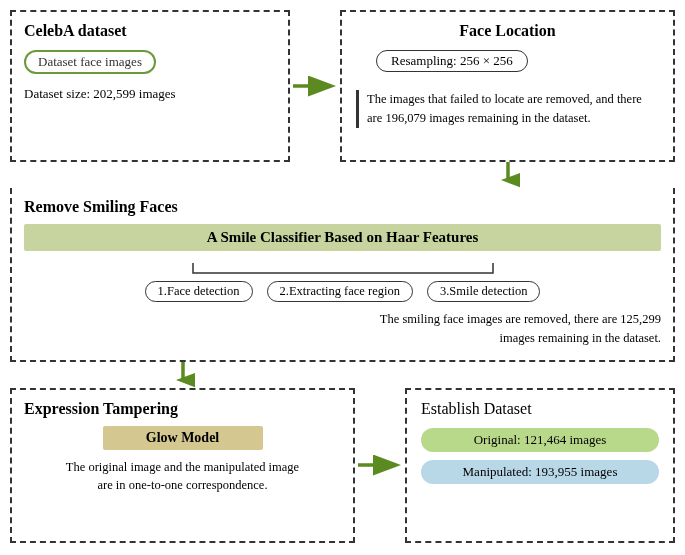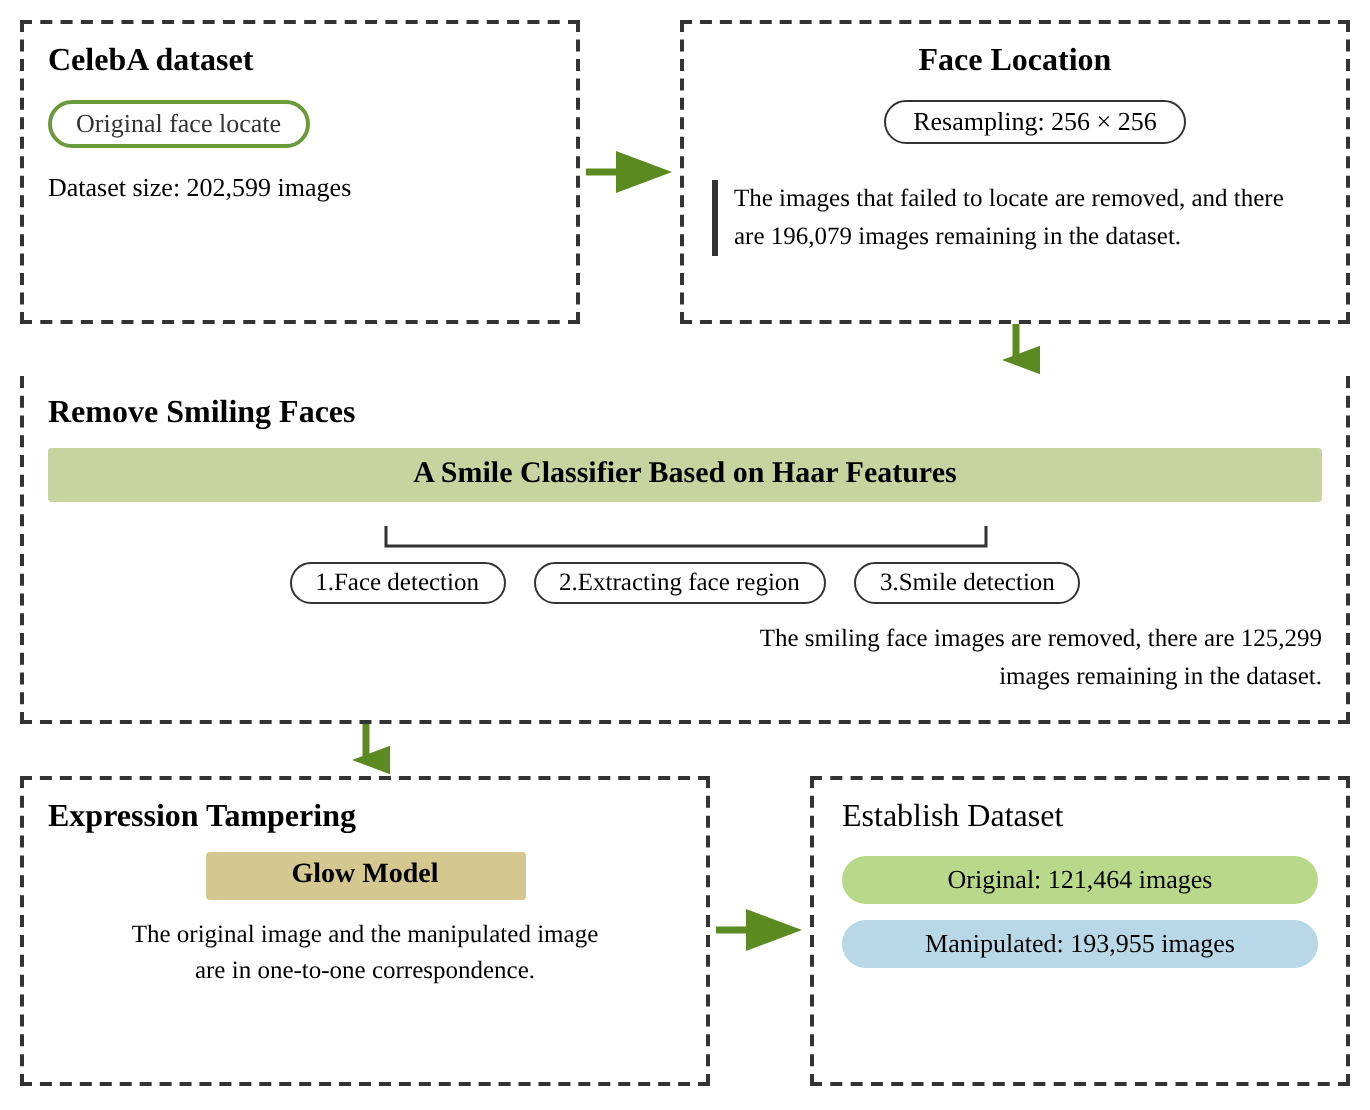--- a/index.html
+++ b/index.html
@@ -228,38 +228,38 @@
 </head>
 <body>
 
 <div class="diagram">
   <div class="layout">
 
     <div class="row1">
       <div class="left-col">
         <div class="celeba-box" style="height:100%;">
           <div class="box-title">CelebA dataset</div>
-          <div class="celeba-badge">Original face locate</div>
+          <div class="celeba-badge">Dataset face images</div>
           <div class="celeba-size">Dataset size: 202,599 images</div>
         </div>
       </div>
       <div class="mid-arrow-col">
         <svg class="arrow-right" viewBox="0 0 48 24">
           <defs>
             <marker id="ah1" markerWidth="8" markerHeight="8" refX="6" refY="3" orient="auto">
               <path d="M0,0 L0,6 L8,3 z" fill="#5a8a20"></path>
             </marker>
           </defs>
           <line x1="2" y1="12" x2="38" y2="12" stroke="#5a8a20" stroke-width="3.5" marker-end="url(#ah1)"></line>
         </svg>
       </div>
       <div class="right-col">
         <div class="face-location-box" style="height:100%; border-left: 2px dashed #333;">
           <div class="box-title">Face Location</div>
-          <div style="text-align:center; margin-bottom:8px;">
+          <div style="text-align:left; margin-bottom:8px;">
             <span class="resampling-badge">Resampling: 256 × 256</span>
           </div>
           <div class="face-location-text" style="font-size:12.5px; line-height:1.5; border-left: 3px solid #333; padding-left:8px;">The images that failed to locate are removed, and there are 196,079 images remaining in the dataset.</div>
         </div>
       </div>
     </div>
 
     <div class="row-arrow-mid" style="display:flex; height:26px;">
       <div class="left-col" style="display:flex; align-items:center; justify-content:center;">
         

